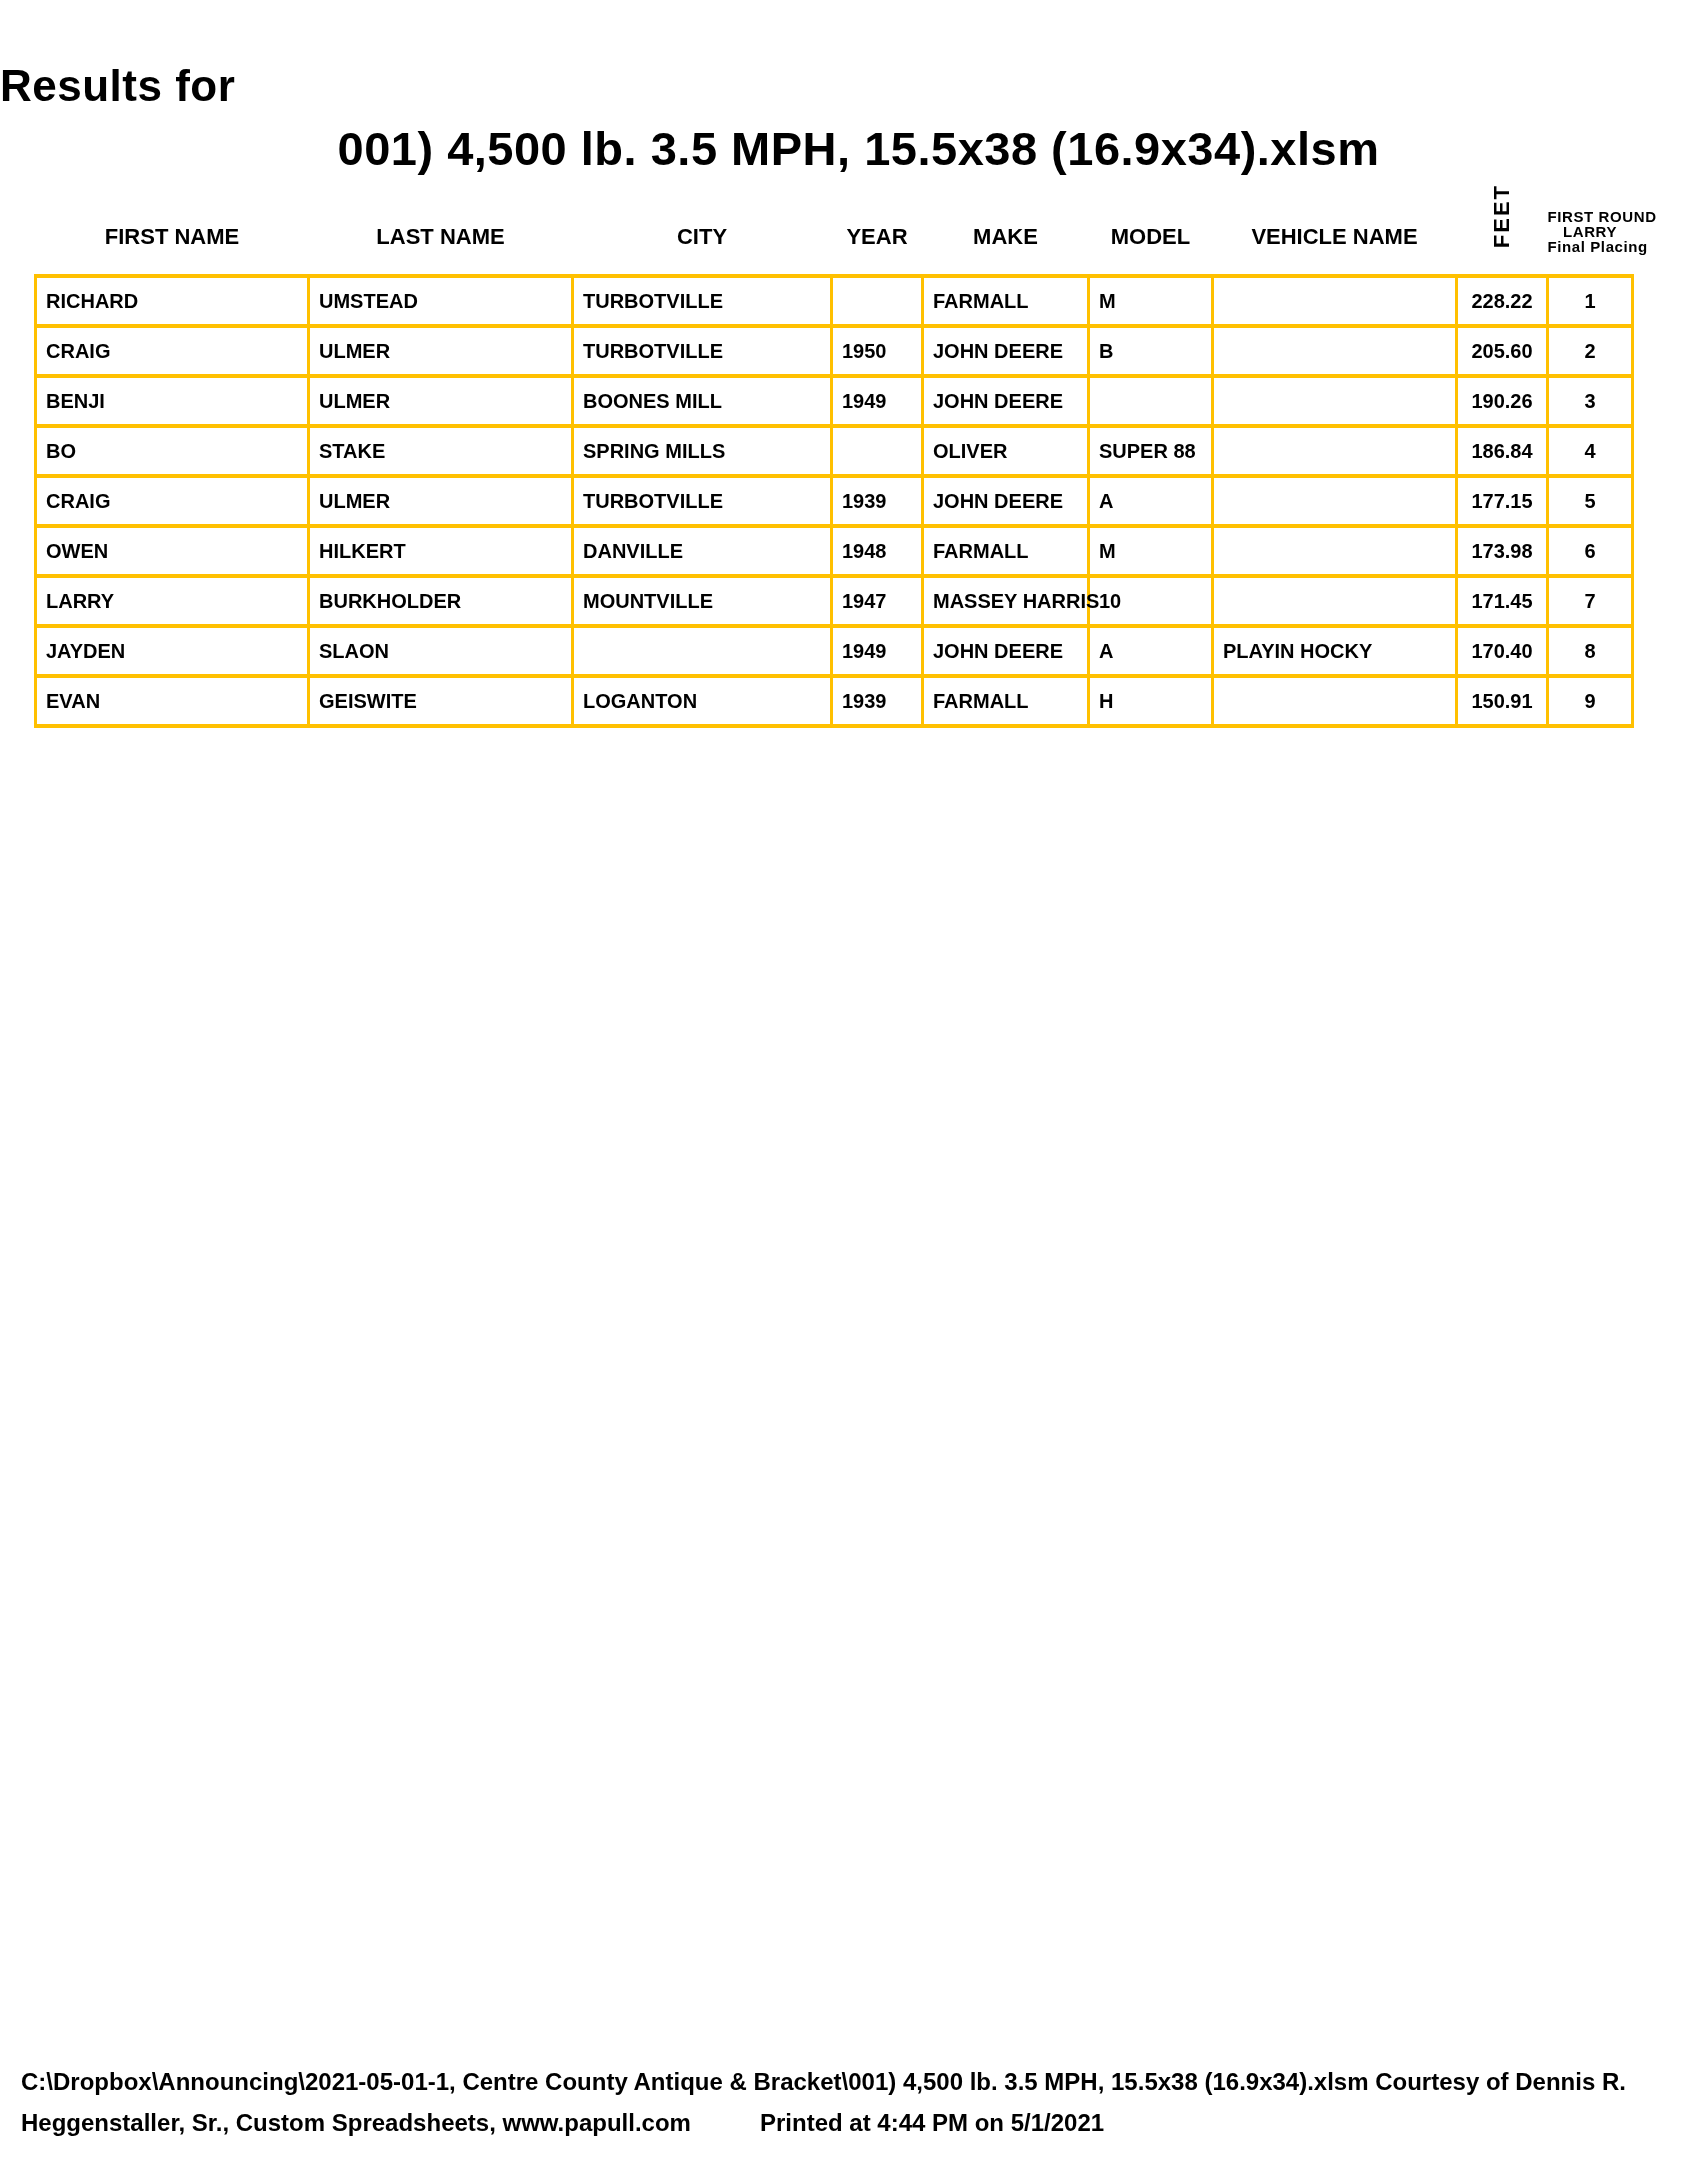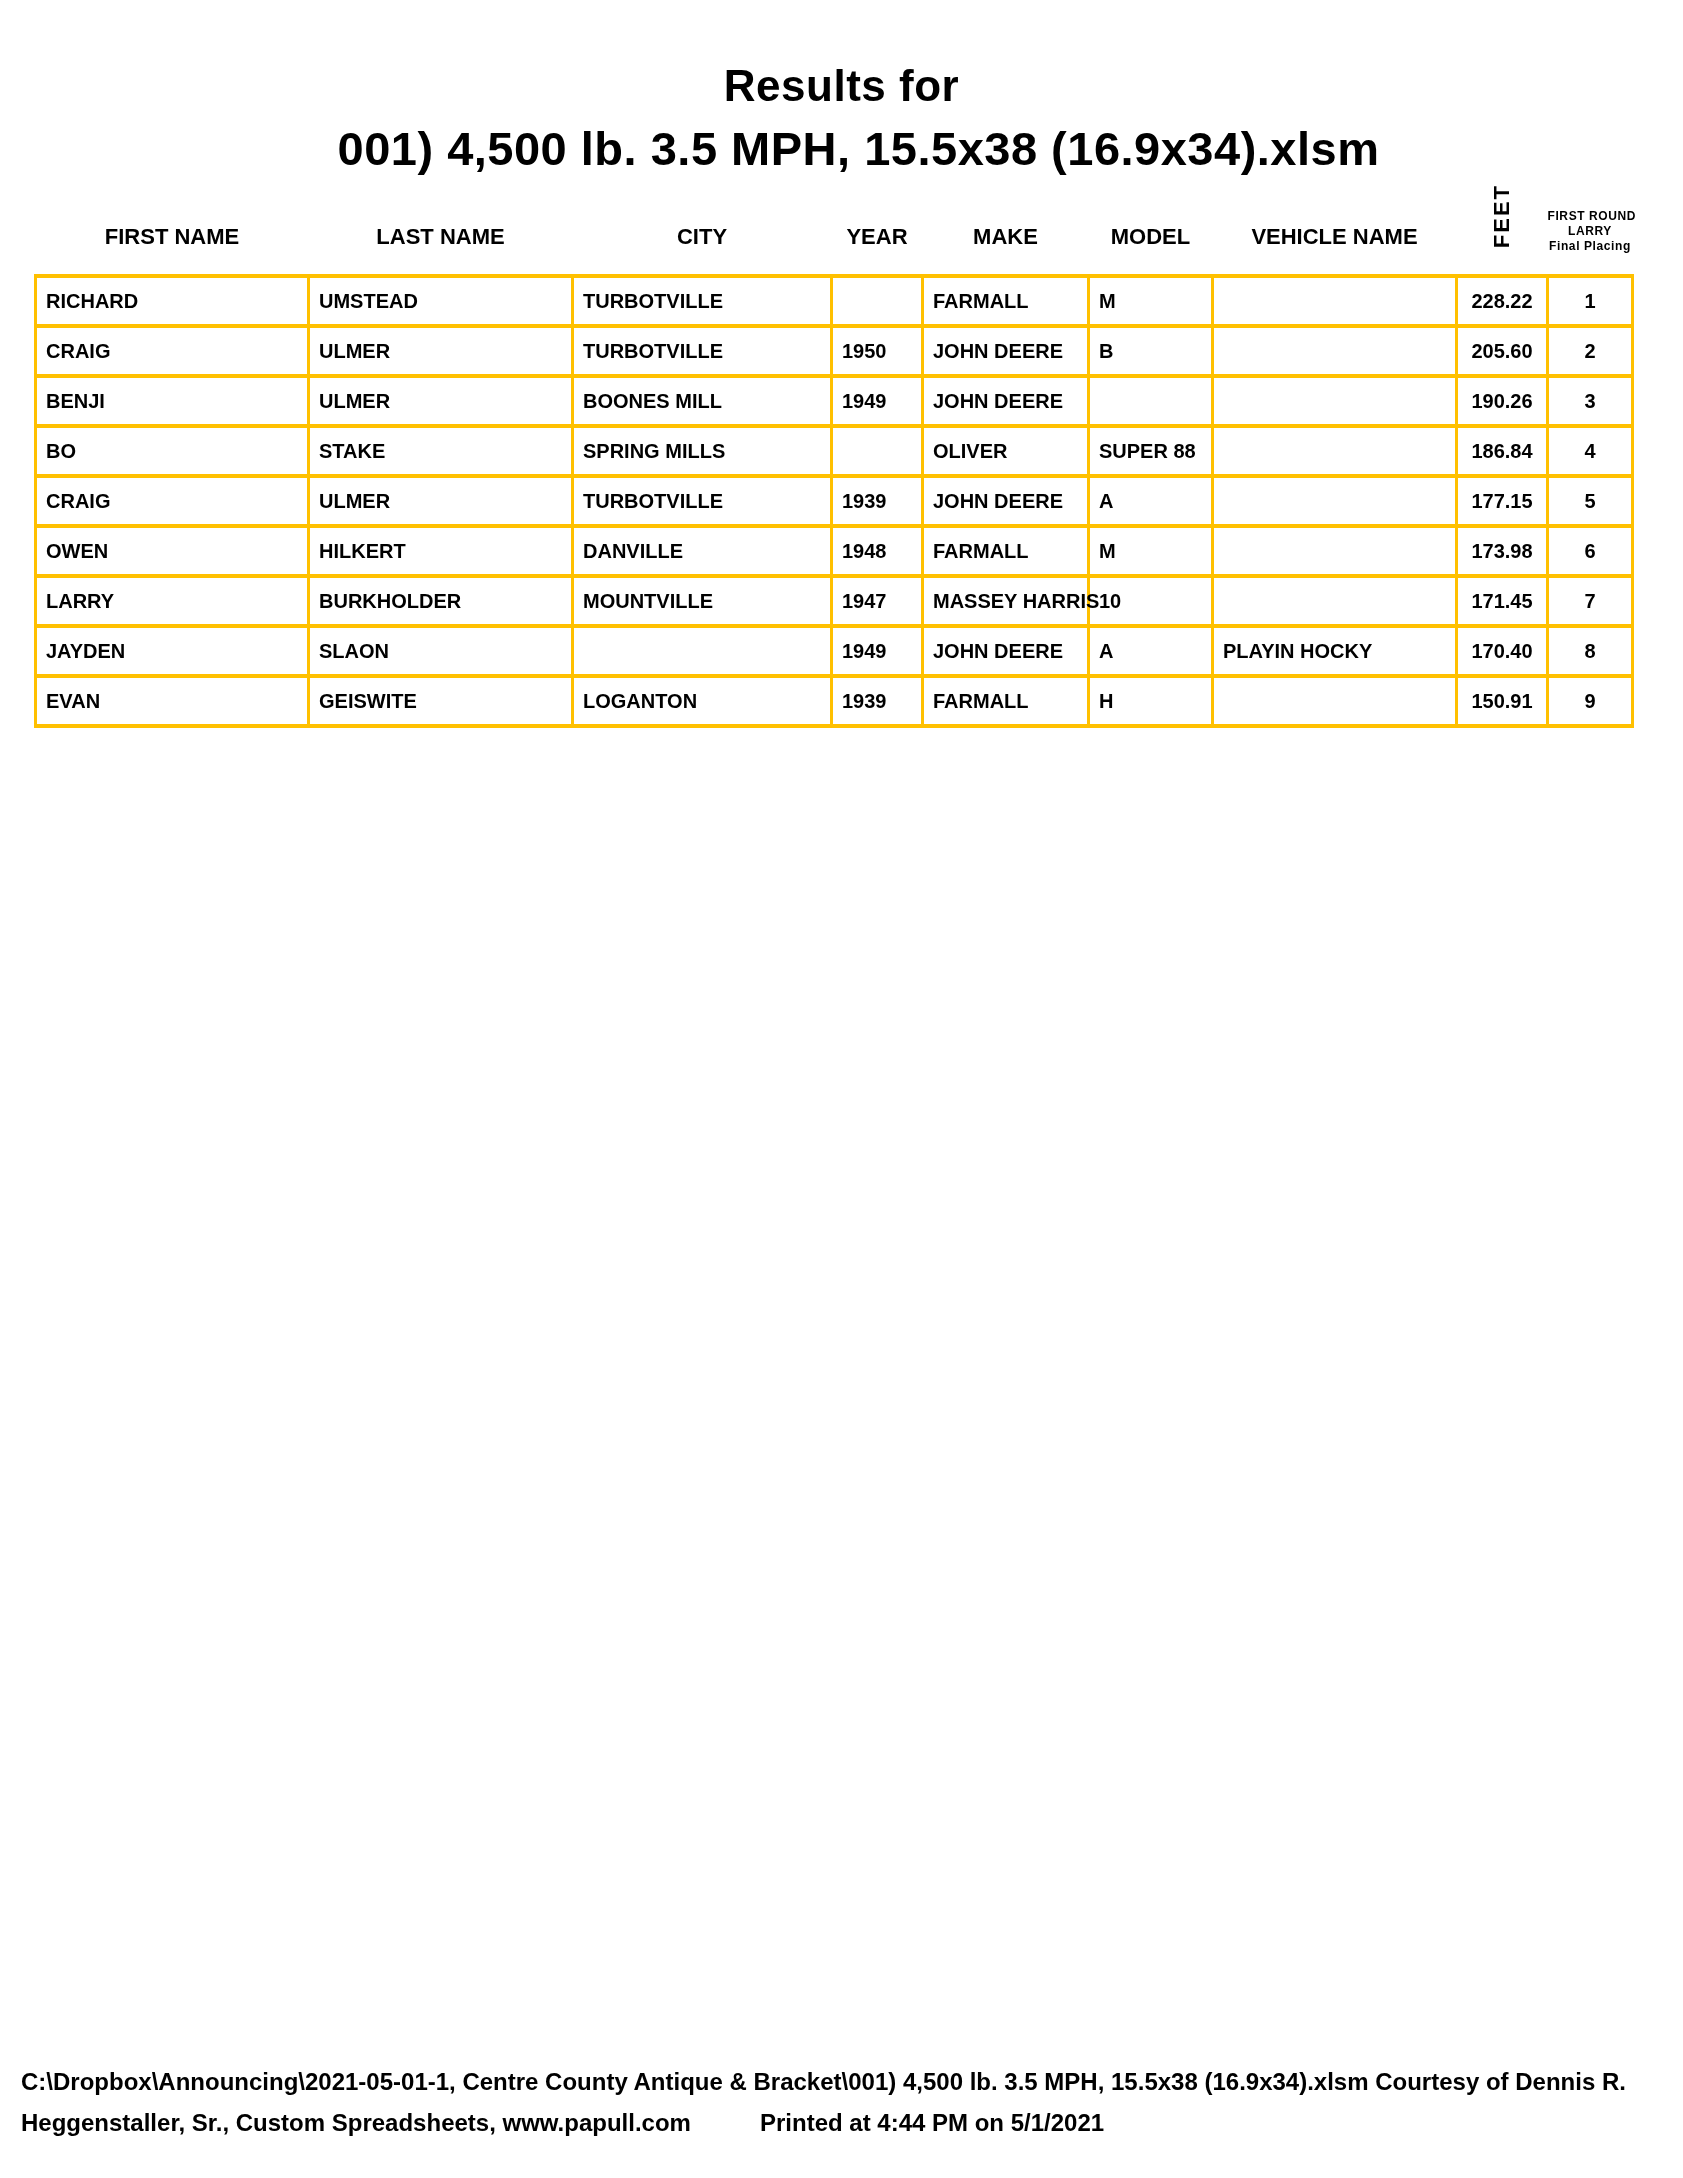--- a/index.html
+++ b/index.html
@@ -10,21 +10,21 @@
     position: relative;
     width: 1683px;
     height: 2178px;
     background: #ffffff;
     overflow: hidden;
   }
 
   .title1 {
     position: absolute;
     top: 61px; left: 0; width: 1683px;
-    text-align: center;
+    text-align: left;
     font-size: 44px;
     font-weight: bold;
     letter-spacing: 0.5px;
   }
   .title2 {
     position: absolute;
     top: 121px; left: 17px; width: 1683px;
     text-align: center;
     font-size: 47px;
     font-weight: bold;
@@ -65,21 +65,21 @@
   thead th .vert {
     display: inline-block;
     writing-mode: vertical-rl;
     transform: rotate(180deg);
     font-size: 22px;
     font-weight: bold;
     letter-spacing: 2px;
     line-height: 24px;
   }
   thead th.small-h {
-    font-size: 12px;
+    font-size: 15px;
     line-height: 15px;
     padding-bottom: 20px;
     letter-spacing: 0.6px;
   }
 
   tbody td {
     border: 3px solid var(--grid, #FFC000);
     border-top-width: 4px;
     border-bottom-width: 4px;
     height: 50px;

